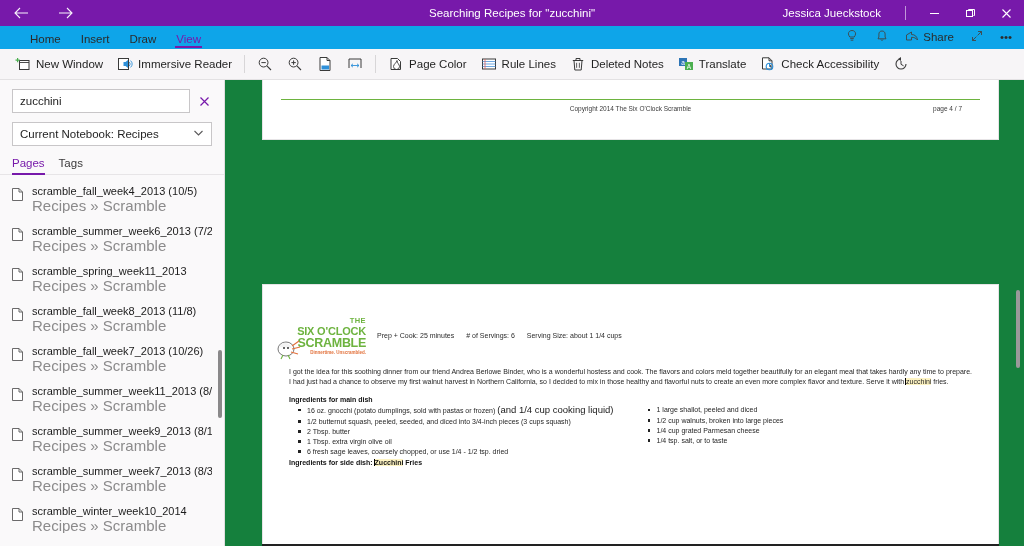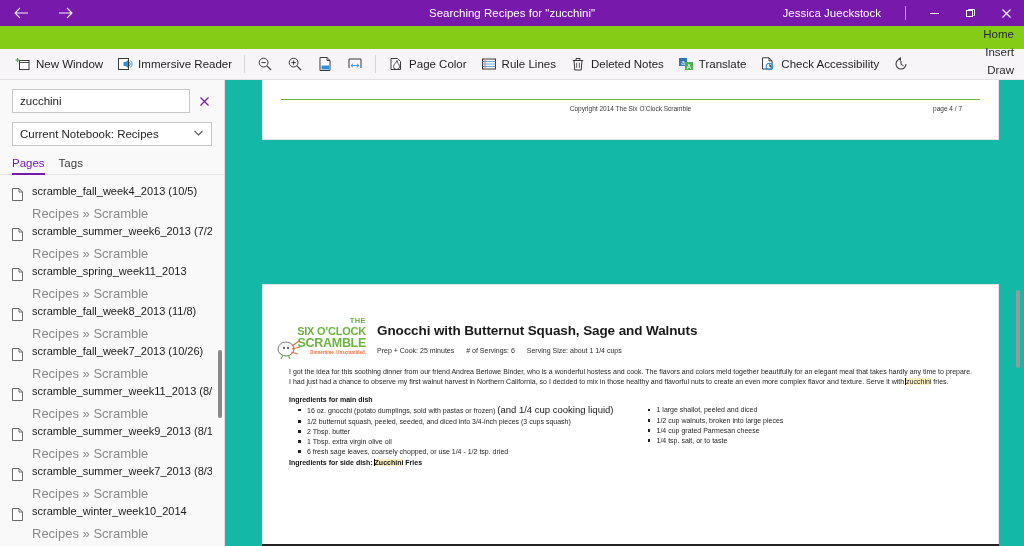--- a/index.html
+++ b/index.html
@@ -45,26 +45,25 @@
   }
   .tb-btn {
     width: 36px; height: 26px;
     display: flex; align-items: center; justify-content: center;
     font-size: 12px;
   }
 
   
   .tabbar {
     height: 23px;
-    background: #84cc16;
+    background: #0ea5e9;
     display: flex;
     align-items: flex-end;
     position: relative;
-    padding-left: 6px;
-    flex-direction: column;
+    padding-left: 20px;
   }
   .tab {
     font-size: 11.5px;
     color: #2b2b2b;
     padding: 2px 10px 4px 10px;
     position: relative;
     white-space: nowrap;
   }
   .tab.active { color: #7719aa; }
   .tab.active::after {
@@ -169,34 +168,34 @@
     align-items: flex-start;
     height: 40px;
   }
   .sp-result .doc-ico { margin-top: 3px; flex: none; }
   .sp-r-text { min-width: 0; }
   .sp-r-title {
     font-size: 11px; color: #1b1b1b; line-height: 15px;
     white-space: nowrap; overflow: hidden; text-align: center;
   }
   .sp-r-path {
-    font-size: 13px; color: #8b8a8b; line-height: 14px;
-    white-space: nowrap; overflow: hidden; margin-top: 8px;
+    font-size: 15px; color: #8b8a8b; line-height: 14px;
+    white-space: nowrap; overflow: hidden;
   }
   .sp-scroll {
     position: absolute;
     right: 2px; top: 175px;
     width: 4px; height: 68px;
     background: #8a898a; border-radius: 2px;
   }
 
   
   .canvas {
     flex: 1;
-    background: #14b8a6;
+    background: #15803d;
     position: relative;
     overflow: hidden;
   }
   .page-card {
     position: absolute;
     left: 37px; right: 25px;
     background: #ffffff;
     border: 1px solid #e6e4e6;
     box-shadow: 0 0 0 0 rgba(0,0,0,0);
   }
@@ -721,21 +720,20 @@
                 <path d="M4 9 q3 -5 7 -4 q4 1 6 5" fill="#f2f2f2"></path>
                 <circle cx="9" cy="10" r="1" fill="#333"></circle>
                 <circle cx="13" cy="10" r="1" fill="#333"></circle>
                 <path d="M17 8 L24 3 M17 11 L25 9 M16 14 L23 16" stroke="#e2703a" stroke-width="1.1"></path>
                 <path d="M8 17 L6 21 M13 17 L15 21" stroke="#6db33f" stroke-width="1.1"></path>
               </svg>
             </span>
           </div>
 
           <div class="rec-headtext">
-            <div class="rec-title">Gnocchi with Butternut Squash, Sage and Walnuts</div>
             <div class="rec-meta">
               <span>Prep + Cook: 25 minutes</span>
               <span># of Servings: 6</span>
               <span>Serving Size: about 1 1/4 cups</span>
             </div>
           </div>
         </div>
 
         <div class="rec-para">
           <span>I got the idea for this soothing dinner from our friend Andrea Berlowe Binder, who is a wonderful hostess and cook. The flavors and colors meld together beautifully for an elegant meal that takes hardly any time to prepare. I had just had a chance to observe my first walnut harvest in Northern California, so I decided to mix in those healthy and flavorful nuts to create an even more complex flavor and texture. Serve it with </span><span class="hl">zucchini</span><span> fries.</span>

